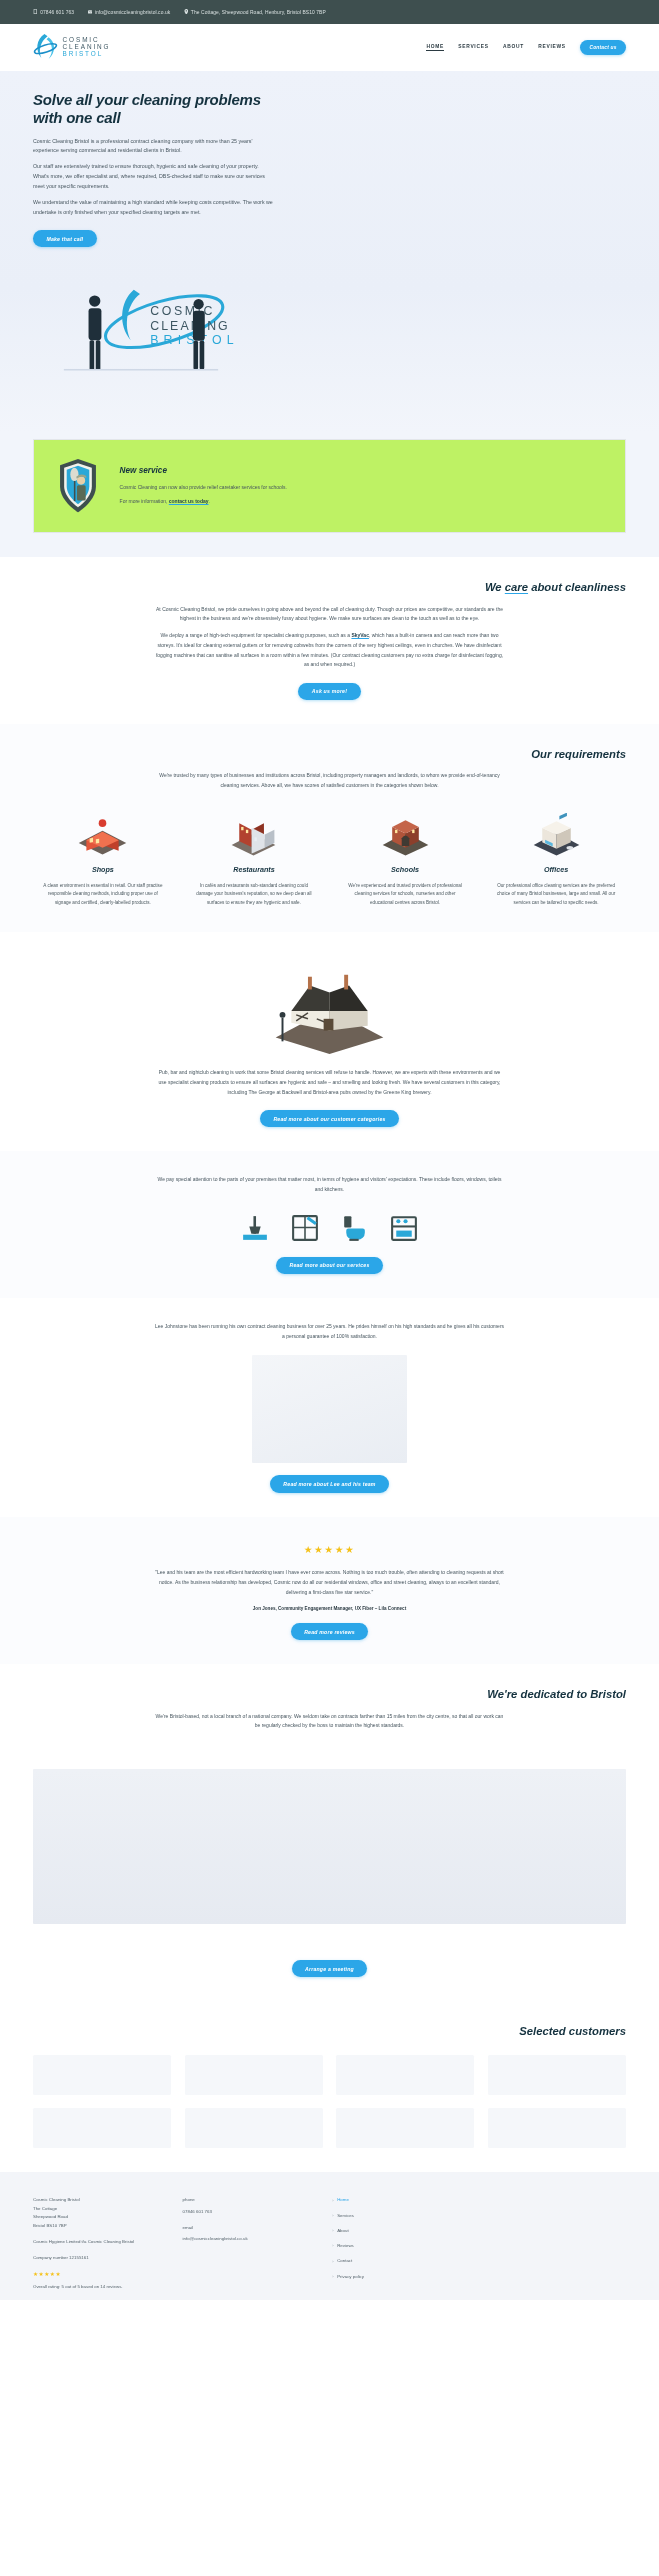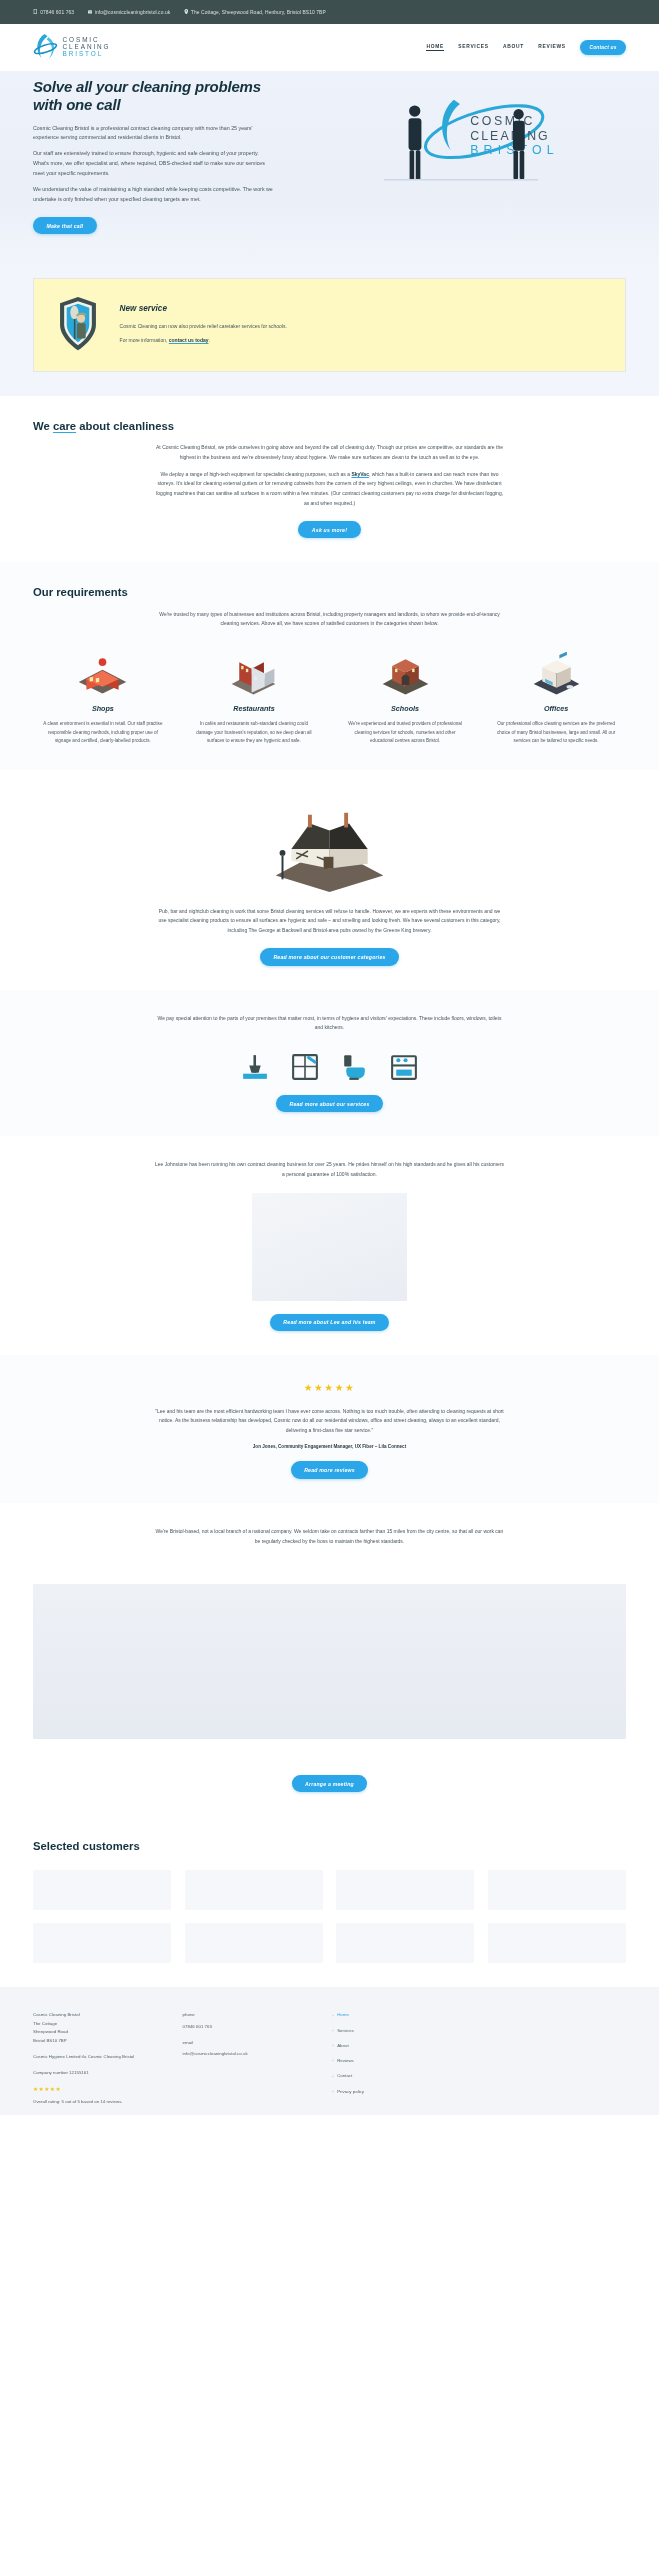--- a/index.html
+++ b/index.html
@@ -60,64 +60,65 @@
     font-family:"Liberation Sans", sans-serif;
     font-weight:700; font-style:italic; letter-spacing:0.2px;
     box-shadow:0 1px 3.1px rgba(43,166,232,.35);
   }
   .btn-sm{ font-size:4.9px; padding:4.6px 9.3px; }
   .btn-md{ font-size:5.2px; padding:5.7px 13.4px; }
 
   
   .hero {
     background:linear-gradient(180deg,#eef2fa 0%, #eaeff8 60%, #f2f5fb 100%);
-    padding:7px 33px 36px;
+    padding:20px 33px 36px;
     display:flex; gap:20.6px; align-items:flex-start;
     position:relative;
+    flex-direction:column;
   }
   .hero-left { width:242px; }
   .hero h1 {
     font-size:15px; line-height:1.18; color:#15323f;
     font-weight:800; font-style:italic; letter-spacing:-0.2px;
     margin-bottom:10.3px;
   }
   .hero p {
     font-size:5.3px; line-height:1.85; color:#46555e; margin-bottom:6.2px;
   }
   .hero .btn{ margin-top:6.2px; }
   .hero-right { flex:1; display:flex; justify-content:center; padding-top:4.1px; }
 
   .cosmic-art { width:216px; height:124px; position:relative; }
 
   
   .newservice-wrap{ background:#f2f5fb; padding:7.2px 33px 24px; }
   .newservice {
-    border:0.5px solid #e3e6ea; background:#fef9c3;
+    border:0.5px solid #e3e6ea; background:#bef264;
     display:flex; align-items:center; gap:21.6px;
     padding:17.5px 24px;
   }
   .shield { width:40px; height:57px; flex:none; }
   .newservice h3 {
     font-size:8.2px; font-weight:800; font-style:italic;
     color:#15323f; margin-bottom:8.2px;
   }
   .newservice p { font-size:5px; color:#46555e; line-height:1.8; }
   .newservice p + p{ margin-top:5.2px; }
   .newservice a {
     color:#1d3b49; font-weight:700;
     text-decoration:underline; text-decoration-color:#2ba6e8;
     text-underline-offset:1px;
   }
 
   
   .section { padding:24px 33px; background:#fff; }
   .section.tint { background:#fbfcfe; }
   .sec-title {
-    font-size:11.3px; font-weight:800; color:#15323f;
-    text-align:left; margin-bottom:11.3px;
+    font-size:11.3px; font-weight:800; font-style:italic; color:#15323f;
+    text-align:right; margin-bottom:11.3px;
   }
   .sec-title u{
     text-decoration:underline; text-decoration-color:#2ba6e8;
     text-decoration-thickness:1px; text-underline-offset:2.1px;
   }
   .sec-body { max-width:350px; margin:0 auto; }
   .sec-body p {
     font-size:5px; line-height:1.95; color:#46555e; text-align:center;
   }
   .sec-body p + p{ margin-top:7.2px; }
@@ -481,20 +482,21 @@
   <div class="sec-body quote">
     <p>"Lee and his team are the most efficient hardworking team I have ever come across. Nothing is too much trouble, often attending to cleaning requests at short notice. As the business relationship has developed, Cosmic now do all our residential windows, office and street cleaning, always to an excellent standard, delivering a first-class five star service."</p>
     <div class="attrib">Jon Jones, Community Engagement Manager, UX Fiber – Lila Connect</div>
   </div>
   <div class="center">
     <button class="btn btn-md">Read more reviews</button>
   </div>
 </div>
 
 <div class="section">
+  <h2 class="sec-title">We're dedicated to Bristol</h2>
   <div class="sec-body">
     <p>We're Bristol-based, not a local branch of a national company. We seldom take on contracts farther than 15 miles from the city centre, so that all our work can be regularly checked by the boss to maintain the highest standards.</p>
   </div>
 </div>
 <div class="map-box"></div>
 <div class="section">
   <div class="center">
     <button class="btn btn-md">Arrange a meeting</button>
   </div>
 </div>

